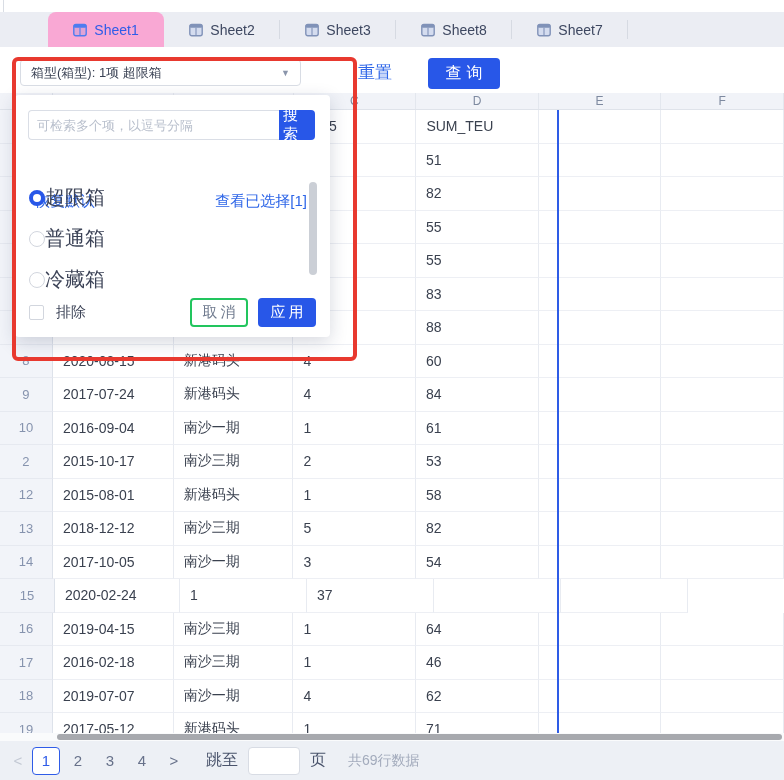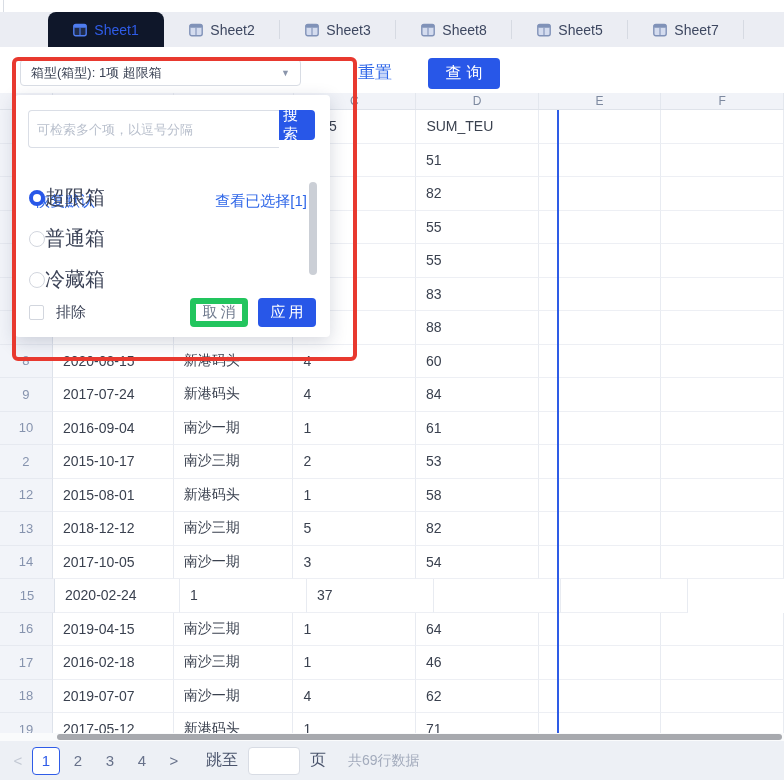--- a/index.html
+++ b/index.html
@@ -8,21 +8,21 @@
   
   .topstrip{position:absolute;left:0;top:0;width:784px;height:12px;background:#fff;}
   .corner-v{position:absolute;left:3px;top:0;width:1px;height:12px;background:#d9dde4;}
   .corner-h{position:absolute;left:0;top:12px;width:43px;height:1px;background:#d9dde4;}
   
   .tabbar{position:absolute;left:0;top:12px;width:784px;height:35px;background:#ebedf3;
           display:flex;padding-left:48px;box-sizing:border-box;}
   .tab{width:116px;height:35px;display:flex;align-items:center;justify-content:center;gap:7px;
        font-size:14px;color:#3d4760;position:relative;cursor:pointer;}
   .tab:not(.active)::after{content:'';position:absolute;right:0;top:8px;height:19px;width:1px;background:#d6dae2;}
-  .tab.active{background:#0f172a;border-radius:8px 8px 0 0;color:#2f5ce8;}
+  .tab.active{background:#f9a8d4;border-radius:8px 8px 0 0;color:#2f5ce8;}
   .tab .tab-icon{display:flex;color:#8092b8;}
   .tab.active .tab-icon{color:#4e7cf0;}
   
   .toolbar-select{position:absolute;left:20px;top:59px;width:281px;height:27px;border:1px solid #d8dce4;
     border-radius:4px;background:#fff;display:flex;align-items:center;padding:0 10px;box-sizing:border-box;
     font-size:13px;color:#3a4254;z-index:30;cursor:pointer;}
   .toolbar-select .caret{margin-left:auto;color:#8a95ab;font-size:9px;}
   .reset-link{position:absolute;left:358px;top:61px;font-size:17px;color:#2e66e8;z-index:5;cursor:pointer;}
   .query-btn{position:absolute;left:428px;top:58px;width:72px;height:31px;background:#2857e8;color:#fff;
     border-radius:4px;display:flex;align-items:center;justify-content:center;font-size:16px;
@@ -56,37 +56,37 @@
           font-size:15px;color:#67718a;cursor:pointer;}
   .jump-label{margin-left:18px;font-size:16px;color:#49536b;}
   .jump-input{margin-left:10px;width:52px;height:28px;border:1px solid #d8dce4;border-radius:4px;background:#fff;
           box-sizing:border-box;font-size:14px;padding:0 6px;outline:none;color:#3a4254;}
   .page-label{margin-left:10px;font-size:16px;color:#49536b;}
   .total-label{margin-left:22px;font-size:14px;color:#a3abbc;}
   
   .panel{position:absolute;left:15px;top:95px;width:315px;height:242px;background:#fff;border-radius:4px;
          box-shadow:0 5px 18px rgba(30,40,80,.18);z-index:25;}
   .search-row{position:absolute;left:13px;top:15px;width:287px;display:flex;}
-  .search-input{flex:1;height:38px;border:1px solid #dadee6;border-right:none;border-radius:4px 0 0 4px;
+  .search-input{flex:1;height:30px;border:1px solid #dadee6;border-right:none;border-radius:4px 0 0 4px;
          padding:0 8px;font-size:13px;color:#3a4254;box-sizing:border-box;outline:none;min-width:0;}
   .search-input::placeholder{color:#b8bfcc;}
   .search-btn{width:36px;height:30px;background:#2857e8;color:#fff;display:flex;align-items:center;
          justify-content:center;font-size:15px;letter-spacing:4px;padding-left:4px;border-radius:0 4px 4px 0;
          box-sizing:border-box;cursor:pointer;}
   .links-row{position:absolute;left:20px;top:57px;width:272px;display:flex;justify-content:space-between;
          font-size:15px;color:#2e66e8;margin-top:40px;}
   .links-row span{cursor:pointer;}
   .options{position:absolute;left:14px;top:82px;}
   .opt{display:flex;align-items:center;height:41px;gap:0;font-size:20px;color:#3c4357;cursor:pointer;justify-content:flex-end;}
   .radio{width:16px;height:16px;border-radius:50%;border:1.5px solid #d2d6de;box-sizing:border-box;background:#fff;}
   .radio.sel{border:4.5px solid #2857e8;}
   .pfooter{position:absolute;left:14px;top:203px;width:287px;display:flex;align-items:center;}
   .checkbox{width:15px;height:15px;border:1.5px solid #d2d6de;border-radius:2px;box-sizing:border-box;cursor:pointer;}
   .exclude-label{margin-left:12px;font-size:15px;color:#3c4357;}
-  .cancel-btn{margin-left:auto;width:58px;height:29px;border:6px solid #22c55e;border-radius:4px;color:#6f7a8e;
+  .cancel-btn{margin-left:auto;width:58px;height:29px;border:2px solid #22c55e;border-radius:4px;color:#6f7a8e;
          display:flex;align-items:center;justify-content:center;font-size:15px;letter-spacing:3px;
          padding-left:3px;box-sizing:border-box;background:#fff;cursor:pointer;}
   .apply-btn{margin-left:10px;width:58px;height:29px;background:#2857e8;border-radius:4px;color:#fff;
          display:flex;align-items:center;justify-content:center;font-size:15px;letter-spacing:3px;
          padding-left:3px;box-sizing:border-box;cursor:pointer;}
   .vthumb{position:absolute;right:13px;top:87px;width:8px;height:93px;border-radius:4px;background:#cbcfd6;cursor:pointer;}
   
   .redrect{position:absolute;left:12px;top:57px;width:345px;height:304px;border:4px solid #e8392f;
          border-radius:6px;box-sizing:border-box;z-index:40;pointer-events:none;}
 </style>
@@ -130,30 +130,20 @@
     </div>
     <div class="tab">
       <span class="tab-icon">
         <svg width="14" height="14" viewBox="0 0 14 14">
     <rect x="0.8" y="1.4" width="12.4" height="11.4" rx="2" fill="rgba(110,145,220,0.18)" stroke="currentColor" stroke-width="1.4"></rect>
     <rect x="0.8" y="1.4" width="12.4" height="3.4" rx="1.2" fill="currentColor"></rect>
     <line x1="7" y1="4.8" x2="7" y2="12.6" stroke="currentColor" stroke-width="1.1"></line>
   </svg>
       </span>
       <span>Sheet8</span>
-    </div>
-    <div class="tab">
-      <span class="tab-icon">
-        <svg width="14" height="14" viewBox="0 0 14 14">
-    <rect x="0.8" y="1.4" width="12.4" height="11.4" rx="2" fill="rgba(110,145,220,0.18)" stroke="currentColor" stroke-width="1.4"></rect>
-    <rect x="0.8" y="1.4" width="12.4" height="3.4" rx="1.2" fill="currentColor"></rect>
-    <line x1="7" y1="4.8" x2="7" y2="12.6" stroke="currentColor" stroke-width="1.1"></line>
-  </svg>
-      </span>
-      <span>Sheet5</span>
     </div>
     <div class="tab">
       <span class="tab-icon">
         <svg width="14" height="14" viewBox="0 0 14 14">
     <rect x="0.8" y="1.4" width="12.4" height="11.4" rx="2" fill="rgba(110,145,220,0.18)" stroke="currentColor" stroke-width="1.4"></rect>
     <rect x="0.8" y="1.4" width="12.4" height="3.4" rx="1.2" fill="currentColor"></rect>
     <line x1="7" y1="4.8" x2="7" y2="12.6" stroke="currentColor" stroke-width="1.1"></line>
   </svg>
       </span>
       <span>Sheet7</span>

